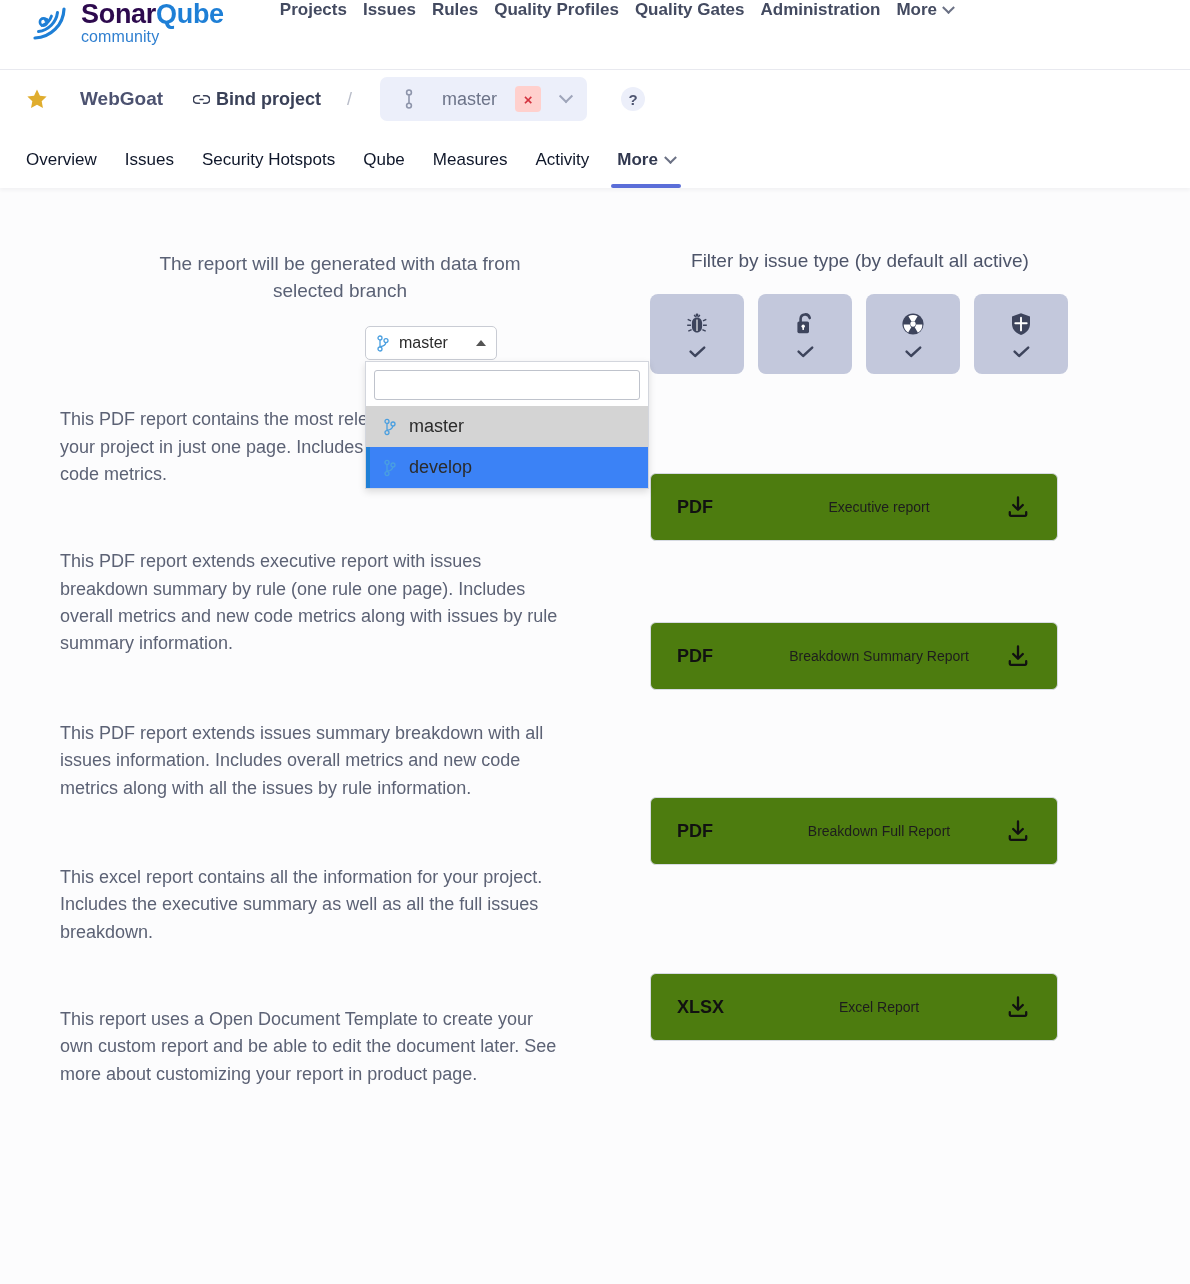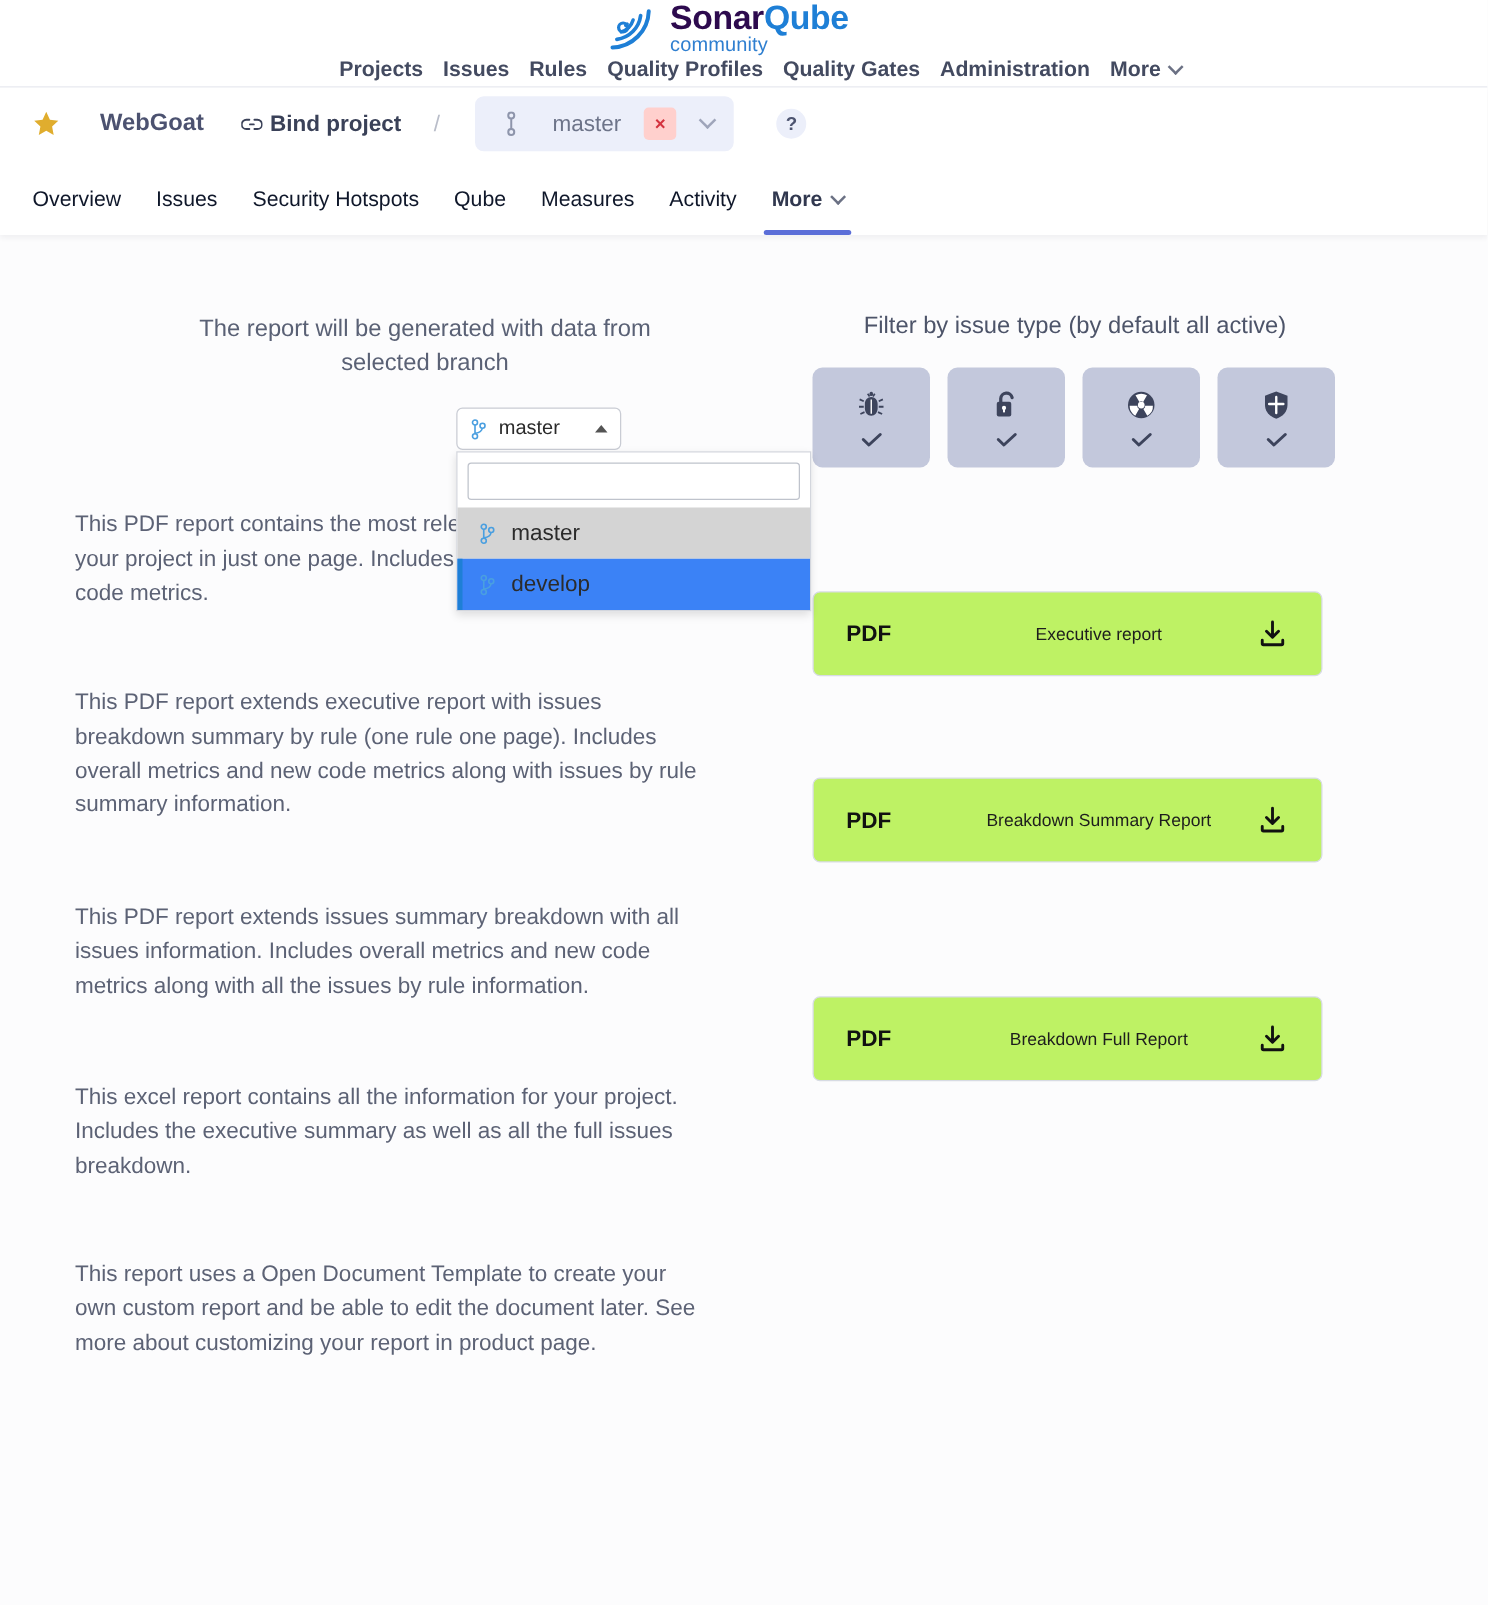--- a/index.html
+++ b/index.html
@@ -12,25 +12,24 @@
     color: #3c3c46;
     overflow: hidden;
   }
 
   
   .global-nav {
     position: relative;
     height: 70px;
     background: #ffffff;
     display: flex;
-    align-items: center;
+    align-items: flex-start;
     padding: 0 0 0 26px;
     border-bottom: 1px solid #e8e9ef;
     z-index: 5;
-    flex-direction: column;
   }
   .logo-wrap {
     display: flex;
     align-items: center;
     gap: 9px;
     margin-right: 56px;
   }
   .logo-mark { width: 46px; height: 46px; flex: 0 0 46px; }
   .logo-text { line-height: 1; }
   .logo-title {
@@ -303,21 +302,21 @@
     justify-content: center;
     gap: 9px;
     cursor: pointer;
   }
   .filter-btn svg { display: block; }
   .tick { width: 17px; height: 12px; }
 
   .report-card {
     width: 408px;
     height: 68px;
-    background: #bef264;
+    background: #4d7c0f;
     border: 1px solid #d7dbe3;
     border-radius: 6px;
     display: flex;
     align-items: center;
     padding: 0 28px 0 26px;
     cursor: pointer;
   }
   .rc-fmt {
     font-size: 18px;
     font-weight: 700;
@@ -581,16 +580,24 @@
 
     <div class="report-card card-2">
       <span class="rc-fmt">PDF</span>
       <span class="rc-name">Breakdown Full Report</span>
       <svg class="dl-icon" viewBox="0 0 22 22">
         <path d="M11 1.5v11.8M6.2 9l4.8 4.8L15.8 9" fill="none" stroke="#111" stroke-width="2.3" stroke-linecap="round" stroke-linejoin="round"></path>
         <path d="M2.8 16.2v2.6c0 .6.4 1 1 1h14.4c.6 0 1-.4 1-1v-2.6" fill="none" stroke="#111" stroke-width="2.3" stroke-linecap="round"></path>
       </svg>
     </div>
 
+    <div class="report-card card-3">
+      <span class="rc-fmt">XLSX</span>
+      <span class="rc-name">Excel Report</span>
+      <svg class="dl-icon" viewBox="0 0 22 22">
+        <path d="M11 1.5v11.8M6.2 9l4.8 4.8L15.8 9" fill="none" stroke="#111" stroke-width="2.3" stroke-linecap="round" stroke-linejoin="round"></path>
+        <path d="M2.8 16.2v2.6c0 .6.4 1 1 1h14.4c.6 0 1-.4 1-1v-2.6" fill="none" stroke="#111" stroke-width="2.3" stroke-linecap="round"></path>
+      </svg>
+    </div>
 
 
   </div>
 </div>
 
 </body></html>

